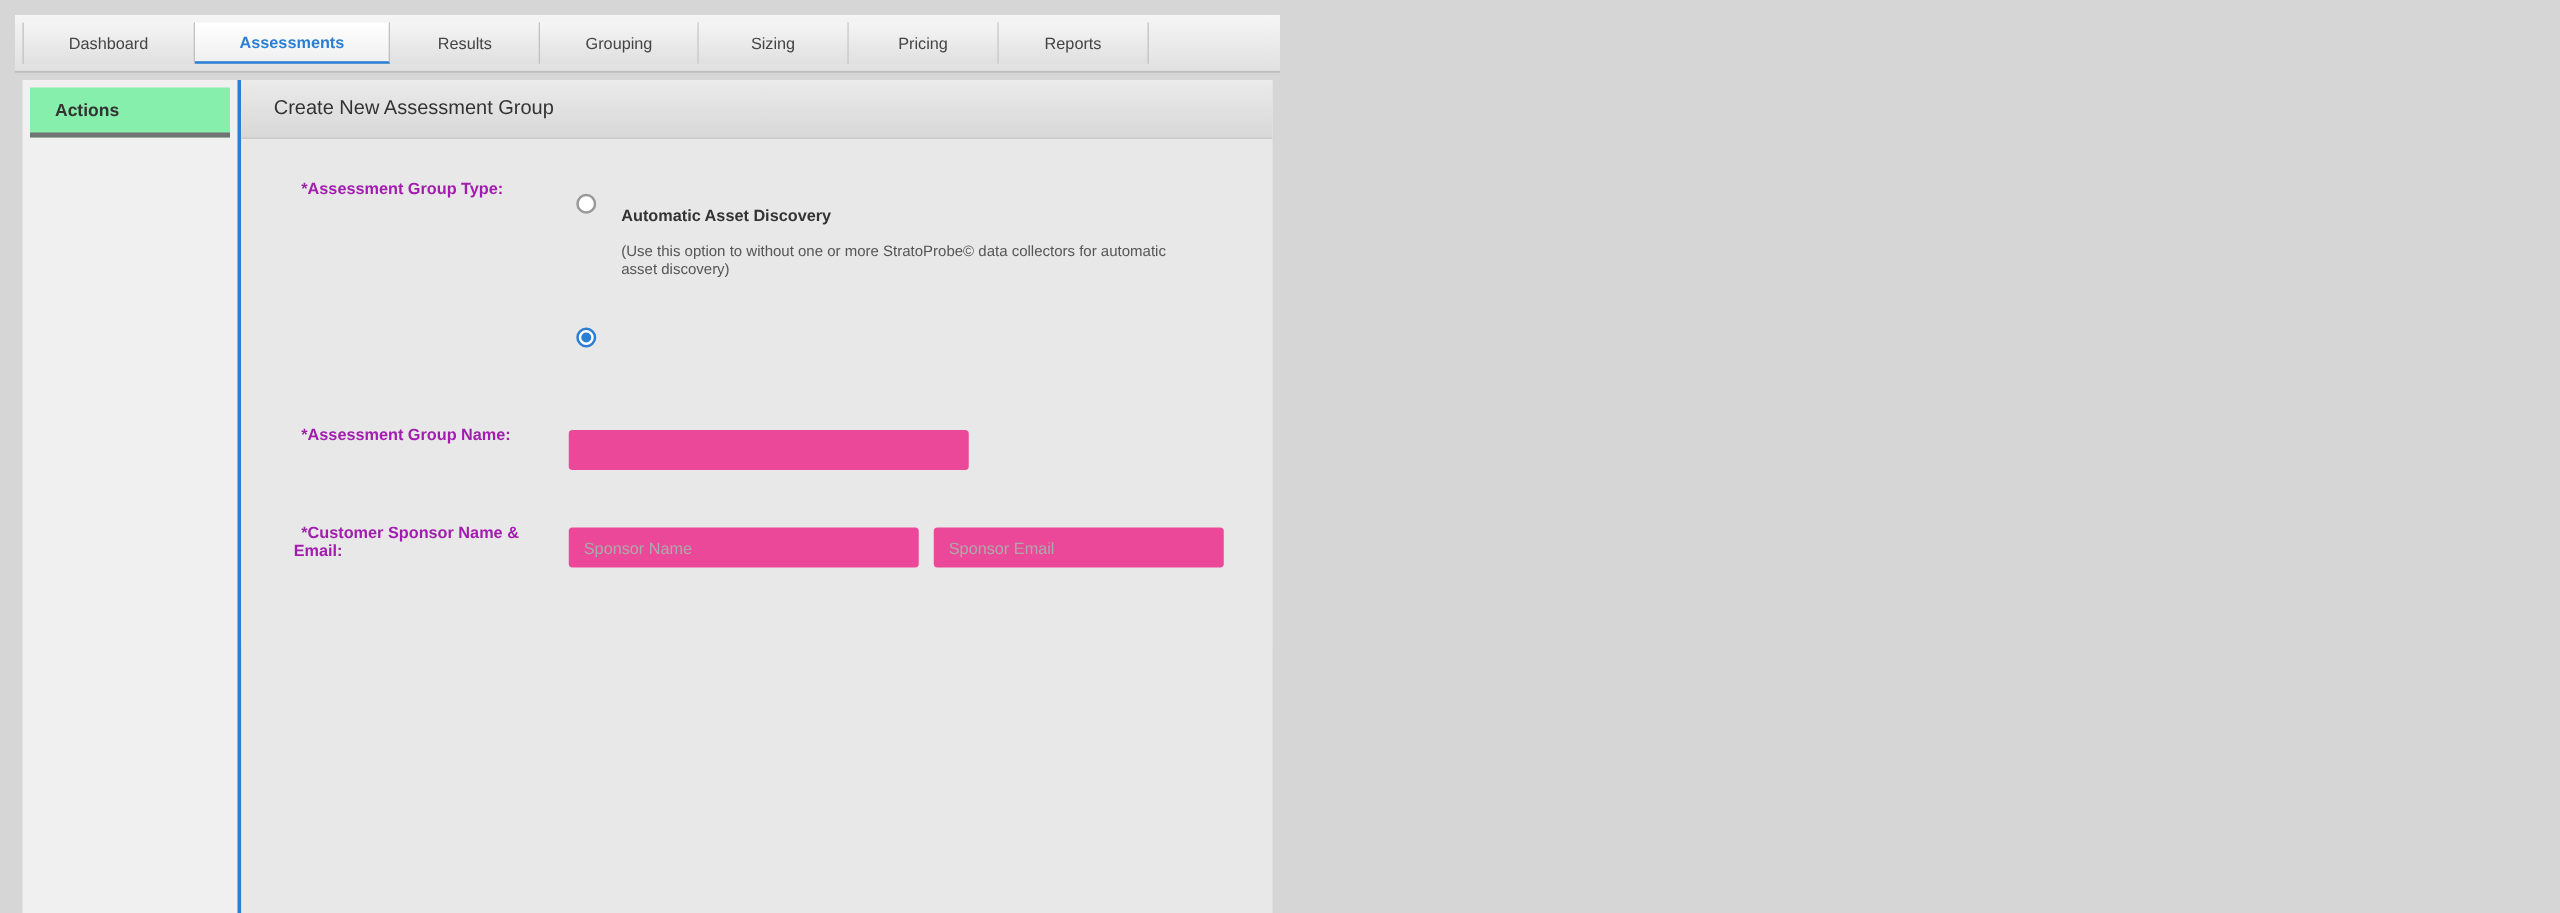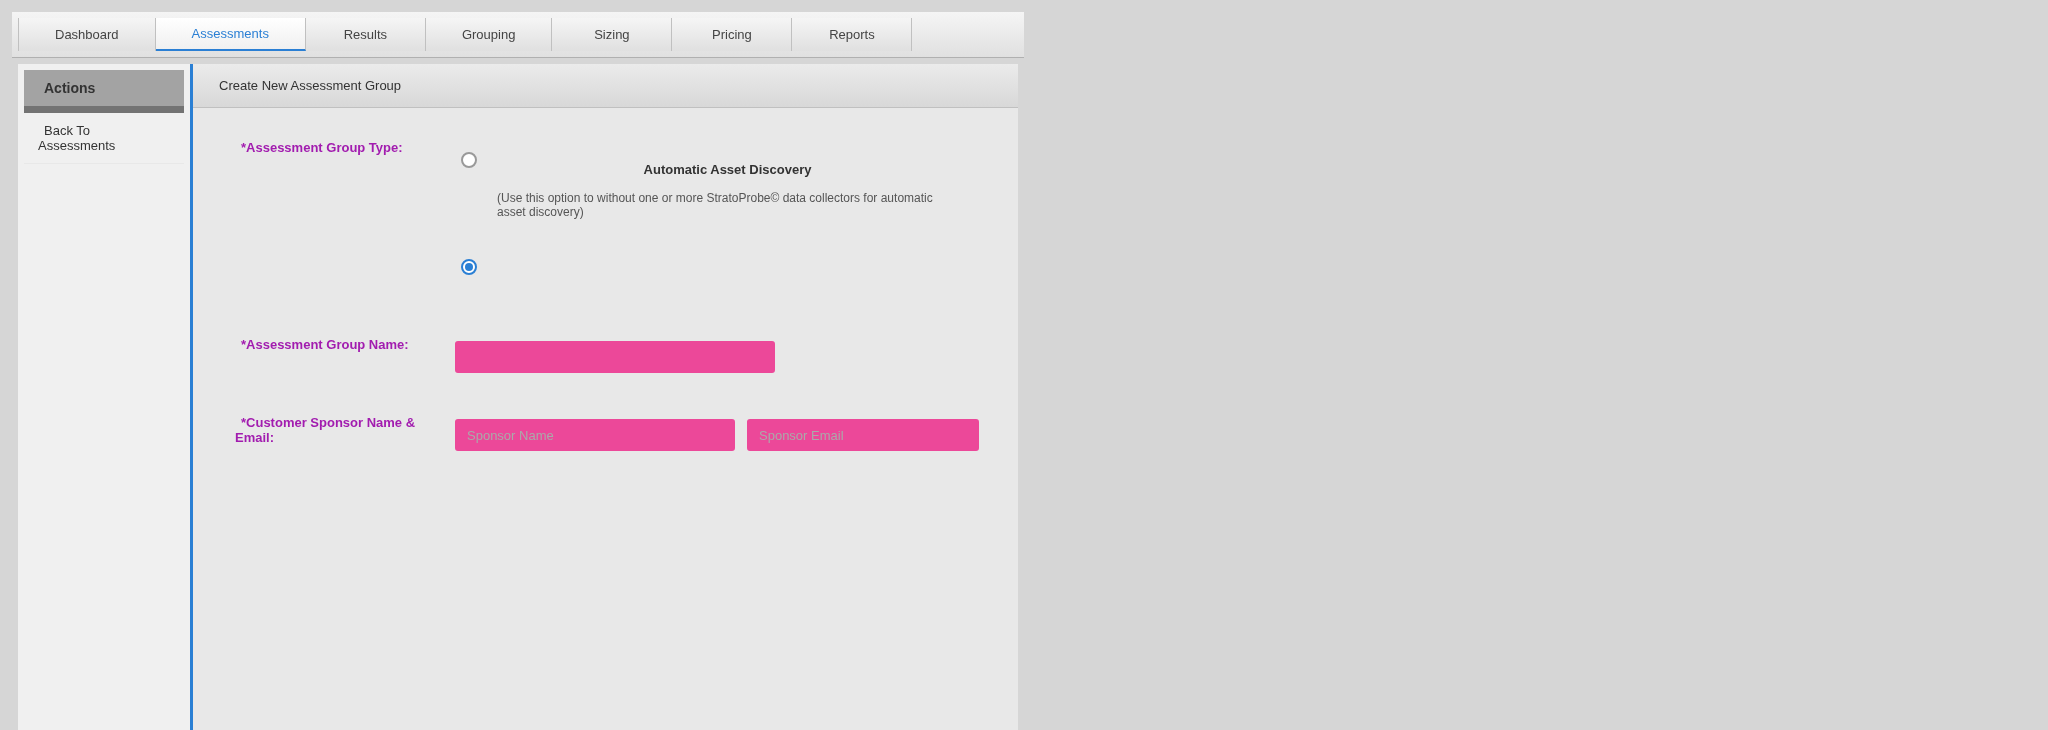--- a/index.html
+++ b/index.html
@@ -41,47 +41,47 @@
     }
 
     .nav-tab:first-child {
       border-left: 1px solid #c0c0c0;
     }
 
     .nav-tab.active {
       color: #2a7fd4;
       background: linear-gradient(to bottom, #ffffff, #f0f0f0);
       border-bottom: 2px solid #2a7fd4;
-      font-weight: 400;
+      font-weight: 700;
       justify-content: center;
     }
 
     
     .main-layout {
       display: flex;
       height: calc(100vh - 46px);
       min-height: 414px;
     }
 
     
     .sidebar {
       width: 175px;
       min-width: 175px;
       background: #f0f0f0;
       border-right: 3px solid #2a7fd4;
       flex-shrink: 0;
     }
 
     .sidebar-section-header {
-      background: #a3a3a3;
+      background: #86efac;
       padding: 10px 14px;
       font-size: 14px;
       font-weight: 600;
       color: #333;
-      border-bottom: 7px solid #737373;
+      border-bottom: 4px solid #737373;
     }
 
     .sidebar-item {
       padding: 10px 14px;
       font-size: 13px;
       color: #333;
       cursor: pointer;
       border-bottom: 1px solid #e8e8e8;
     }
 
@@ -96,21 +96,21 @@
     
     .form-panel {
       background: #e8e8e8;
       padding: 0;
     }
 
     .form-header {
       background: linear-gradient(to bottom, #ebebeb, #d8d8d8);
       padding: 14px 20px;
       border-bottom: 1px solid #c0c0c0;
-      font-size: 13px;
+      font-size: 16px;
       font-weight: 400;
       color: #333;
     }
 
     .form-body {
       padding: 24px 30px 30px 30px;
     }
 
     .form-row {
       display: flex;
@@ -141,21 +141,20 @@
 
     .radio-label-group {
       display: flex;
       flex-direction: column;
     }
 
     .radio-title {
       font-size: 13px;
       font-weight: 600;
       color: #333;
-      text-align: center;
     }
 
     .radio-desc {
       font-size: 12px;
       color: #555;
       margin-top: 2px;
     }
 
     
     .text-input {
@@ -269,23 +268,20 @@
     <span>Reports</span>
   </div>
 </nav>
 
 <div class="main-layout">
 
   <aside class="sidebar">
     <div class="sidebar-section-header">
       <span>Actions</span>
     </div>
-    <div class="sidebar-item">
-      <span>Back To Assessments</span>
-    </div>
   </aside>
 
   <main class="content-area">
     <div class="form-panel">
 
       <div class="form-header">
         <span>Create New Assessment Group</span>
       </div>
 
       <div class="form-body">

